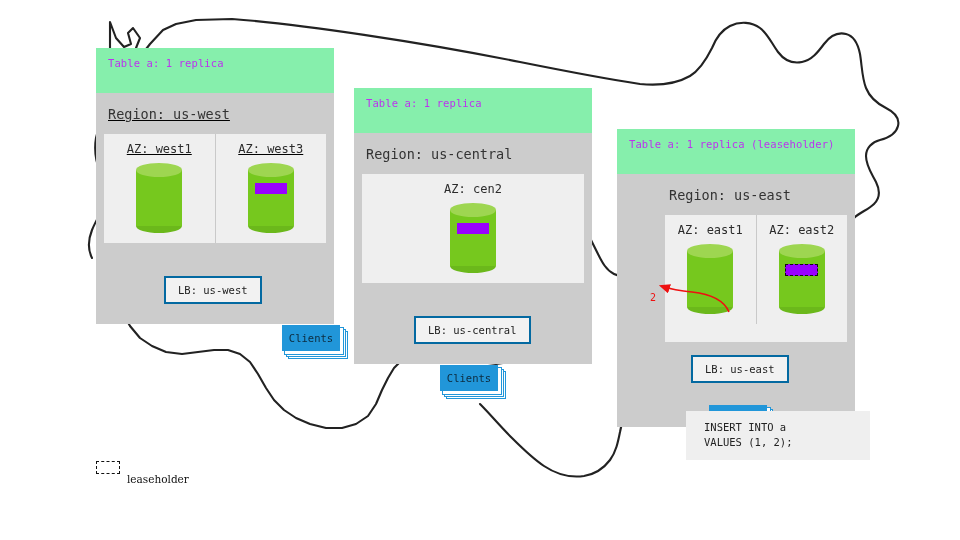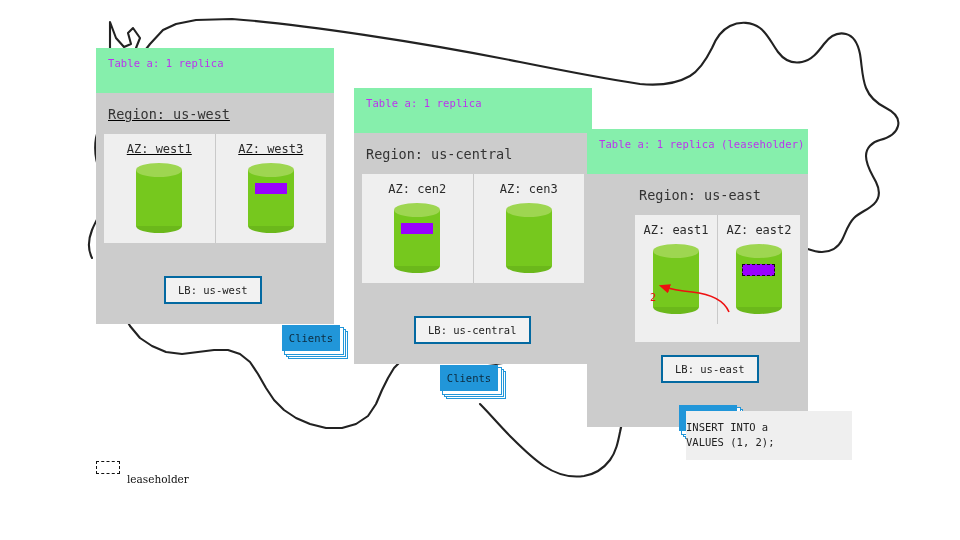--- a/index.html
+++ b/index.html
@@ -65,21 +65,21 @@
   .clients-btn .s3{left:2px;top:2px;}
   .clients-btn .face{
     position:absolute;left:0;top:0;width:58px;height:26px;background:#2196d9;
     color:#0d2b3e;font-size:10.5px;display:flex;align-items:center;
     justify-content:center;white-space:nowrap;
   }
 
   
   .sql-note{
     position:absolute;background:#efefef;font-size:10.5px;color:#222222;
-    line-height:1.45;padding:9px 14px 10px 0;white-space:pre;
+    line-height:1.45;padding:9px 14px 10px 18px;white-space:pre;
   }
   
   .legend{position:absolute;display:flex;align-items:center;gap:7px;}
   .legend-swatch{width:22px;height:11px;border:1.5px dashed #111111;background:transparent;}
   .legend-text{font-size:10.5px;color:#111111;font-family:"DejaVu Serif","Liberation Serif",serif;margin-top:24px;}
   
   #arrow-layer{position:absolute;left:0;top:0;width:960px;height:540px;}
   .arrow-label{position:absolute;color:#ee1111;font-size:10px;}
 </style>
 </head>
@@ -169,40 +169,32 @@
     <div class="az-strip">
       <div class="az-cell">
         <span class="az-label">AZ: cen2</span>
         <div class="cylinder">
           <div class="cyl-bot"></div>
           <div class="cyl-body"></div>
           <div class="cyl-top"></div>
           <div class="replica"></div>
         </div>
       </div>
-      <div class="az-cell">
-        <span class="az-label">AZ: cen3</span>
-        <div class="cylinder">
-          <div class="cyl-bot"></div>
-          <div class="cyl-body"></div>
-          <div class="cyl-top"></div>
-        </div>
-      </div>
     </div>
     <div class="lb-box" style="left:60px;top:183px;">LB: us-central</div>
     <div class="clients-btn" style="left:86px;top:232px;">
       <div class="sheet s1"></div>
       <div class="sheet s2"></div>
       <div class="sheet s3"></div>
       <div class="face">Clients</div>
     </div>
   </div>
 </div>
 
-<div class="region-panel" style="left:587px;top:129px;width:221px;">
+<div class="region-panel" style="left:617px;top:129px;width:238px;">
   <div class="panel-header">Table a: 1 replica (leaseholder)</div>
   <div class="panel-body" style="height:253px;position:relative;padding-left:40px;">
     <div class="region-title">Region: us-east</div>
     <div class="az-strip" style="padding-bottom:18px;">
       <div class="az-cell">
         <span class="az-label">AZ: east1</span>
         <div class="cylinder">
           <div class="cyl-bot"></div>
           <div class="cyl-body"></div>
           <div class="cyl-top"></div>

